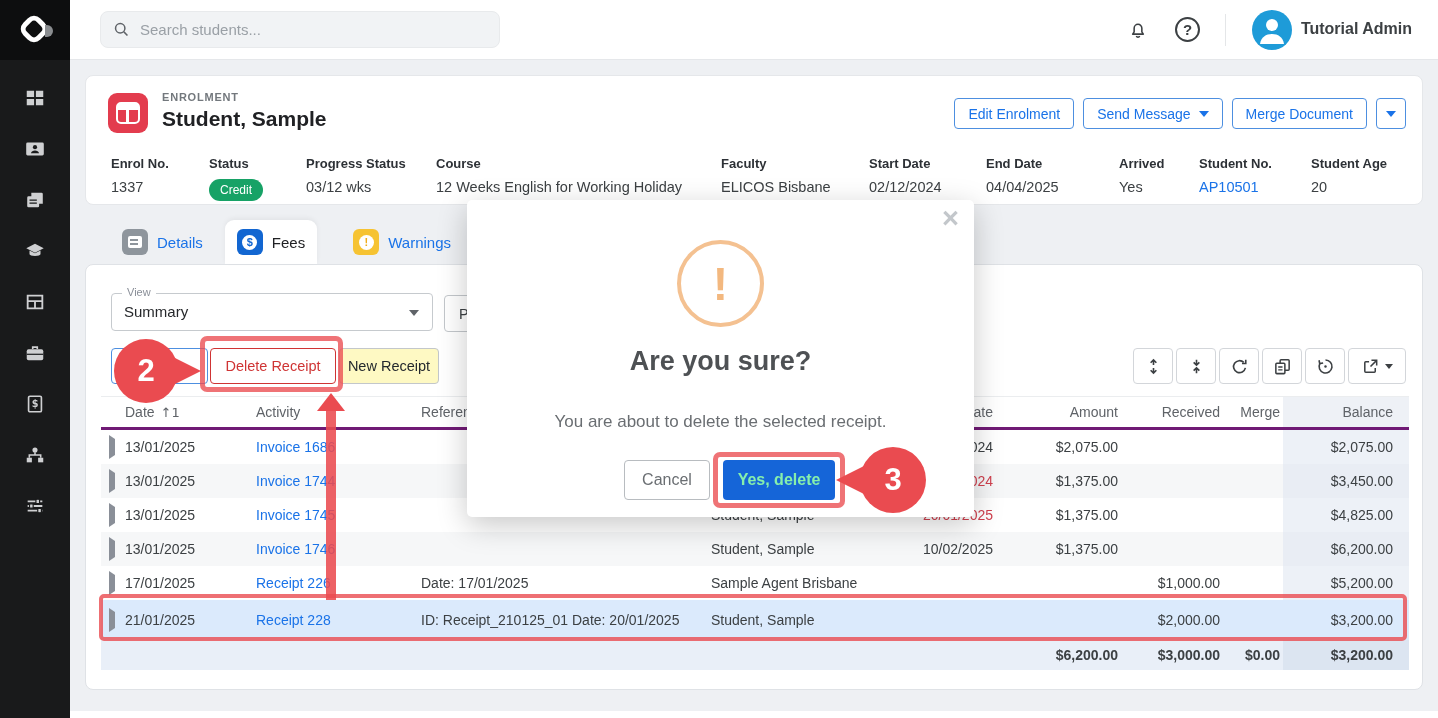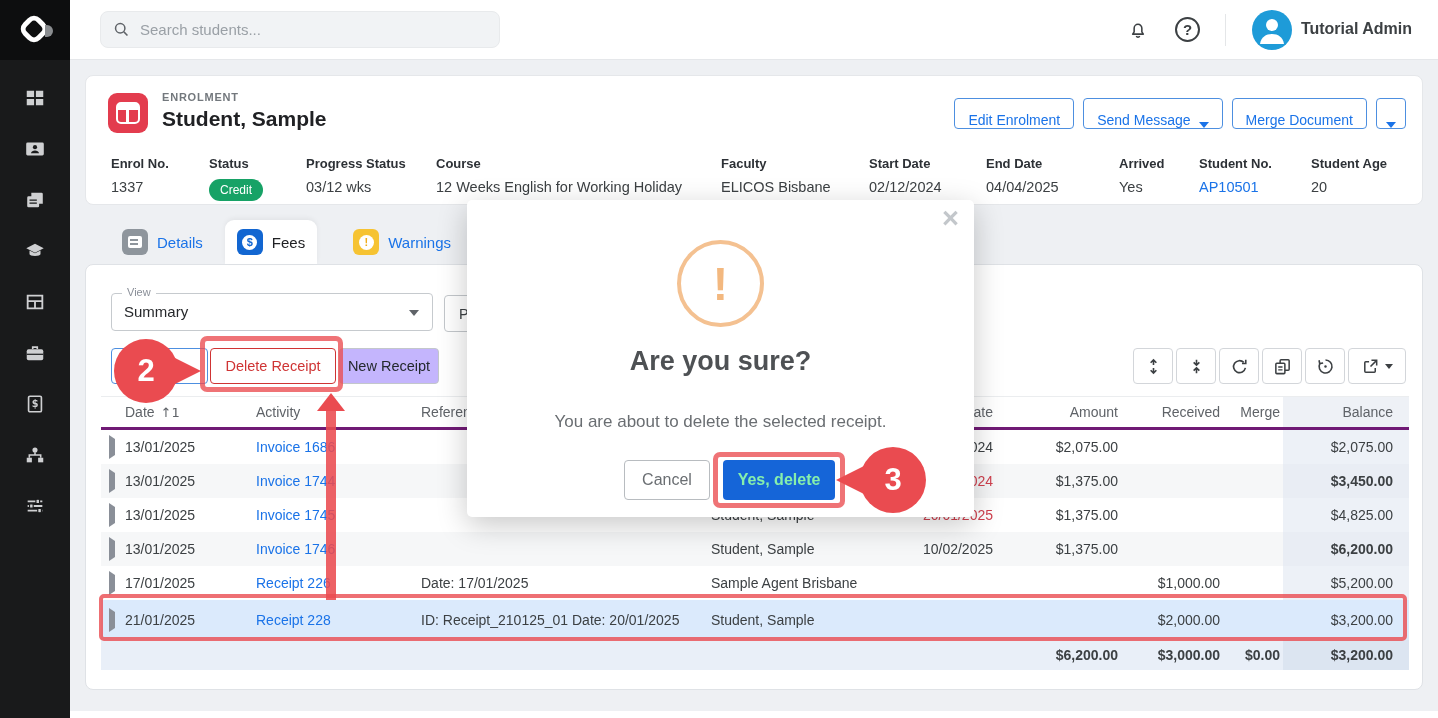--- a/index.html
+++ b/index.html
@@ -30,21 +30,21 @@
 
   
   .head-card { position:absolute; left:85px; top:75px; width:1338px; height:130px; background:#fff; border:1px solid #e5e7ea; border-radius:8px; z-index:2; }
   .enr-icon { position:absolute; left:22px; top:17px; width:40px; height:40px; background:#e33c4e; border-radius:9px; display:flex; align-items:center; justify-content:center; }
   .enr-glyph { position:relative; width:24px; height:22px; border:2.5px solid #fff; border-radius:5px; }
   .enr-glyph::before { content:""; position:absolute; left:0; right:0; top:0; height:6px; background:#fff; }
   .enr-glyph::after { content:""; position:absolute; left:8px; top:6px; bottom:0; width:2.5px; background:#fff; }
   .kicker { position:absolute; left:76px; top:15px; font-size:11px; letter-spacing:.8px; color:#73787d; font-weight:bold; }
   .page-title { position:absolute; left:76px; top:31px; font-size:21px; font-weight:bold; color:#202124; }
   .head-actions { position:absolute; right:16px; top:22px; display:flex; gap:9px; }
-  .blue-btn { height:31px; border:1px solid #4d8fe0; border-radius:4px; background:#fff; color:#1a73e8; font-size:14px; padding:0 13px; display:flex; align-items:flex-end; gap:8px; cursor:pointer; font-family:"Liberation Sans",sans-serif; }
+  .blue-btn { height:31px; border:1px solid #4d8fe0; border-radius:4px; background:#fff; color:#1a73e8; font-size:14px; padding:0 13px; display:flex; align-items:center; gap:8px; cursor:pointer; font-family:"Liberation Sans",sans-serif; }
   .caret-down { width:0; height:0; border-left:5px solid transparent; border-right:5px solid transparent; border-top:6px solid #1a73e8; }
   .blue-btn.mini { padding:0 9px; }
   .info-row { position:absolute; left:0; top:80px; width:100%; height:50px; }
   .info-field { position:absolute; top:0; }
   .info-label { font-size:13px; font-weight:bold; color:#2d3136; white-space:nowrap; }
   .info-value { margin-top:8px; font-size:14.5px; color:#3c4043; white-space:nowrap; }
   .badge { display:inline-block; background:#17a266; color:#fff; font-size:12px; padding:4px 11px; border-radius:13px; }
   .link { color:#1a73e8; }
 
   
@@ -71,39 +71,39 @@
   .card { position:absolute; left:85px; top:264px; width:1338px; height:426px; background:#fff; border:1px solid #dfe2e6; border-radius:8px; z-index:2; }
   .view-select { position:absolute; left:25px; top:28px; width:322px; height:38px; border:1px solid #c6cace; border-radius:4px; background:#fff; cursor:pointer; }
   .view-label { position:absolute; left:10px; top:-8px; background:#fff; padding:0 5px; font-size:11px; color:#8a8f98; }
   .view-value { position:absolute; left:12px; top:9px; font-size:15px; color:#26282b; }
   .view-caret { position:absolute; right:13px; top:16px; width:0; height:0; border-left:5px solid transparent; border-right:5px solid transparent; border-top:6px solid #5f6368; }
   .pin-btn { position:absolute; left:358px; top:30px; width:90px; height:37px; border:1px solid #c3c7cb; border-radius:4px; background:#fff; font-size:14.5px; color:#3c4043; text-align:left; padding-left:14px; cursor:pointer; font-family:"Liberation Sans",sans-serif; }
 
   .btn-row { position:absolute; left:25px; top:83px; height:36px; }
   .ghost-blue-btn { position:absolute; left:0; top:0; width:97px; height:36px; border:1px solid #4d8fe0; border-radius:4px; background:#fff; cursor:pointer; }
   .delete-btn { position:absolute; left:99px; top:0; width:126px; height:36px; border:1px solid #cf3434; border-radius:4px; background:#fff; color:#cf3434; font-size:14.5px; cursor:pointer; font-family:"Liberation Sans",sans-serif; }
-  .new-btn { position:absolute; left:228px; top:0; width:100px; height:36px; border:1px solid #c3c7cb; border-radius:4px; background:#c4b5fd; color:#24292e; font-size:14.5px; cursor:pointer; font-family:"Liberation Sans",sans-serif; }
+  .new-btn { position:absolute; left:228px; top:0; width:100px; height:36px; border:1px solid #c3c7cb; border-radius:4px; background:#fef9c3; color:#24292e; font-size:14.5px; cursor:pointer; font-family:"Liberation Sans",sans-serif; }
 
   .toolbar { position:absolute; left:1047px; top:83px; display:flex; gap:3px; }
   .tool-btn { width:40px; height:36px; border:1px solid #d3d6da; border-radius:4px; background:#fff; display:flex; align-items:center; justify-content:center; cursor:pointer; gap:5px; }
   .tool-btn.wide { width:58px; }
   .tool-btn svg { width:19px; height:19px; }
   .tool-caret { width:0; height:0; border-left:4px solid transparent; border-right:4px solid transparent; border-top:5px solid #3c4043; }
 
   
   .table { position:absolute; left:15px; top:131px; width:1308px; }
   .trow { display:grid; grid-template-columns:20px 120px 165px 290px 215px 85px 125px 102px 60px 126px; align-items:center; height:34px; font-size:14px; color:#3c4043; }
   .thead { height:34px; color:#5f6368; border-top:1px solid #ebedef; border-bottom:3px solid #701a75; font-size:14px; }
   .c-l { padding-left:15px; white-space:nowrap; overflow:hidden; }
   .c-date { padding-left:4px; white-space:nowrap; }
   .c-r { text-align:right; padding-right:3px; white-space:nowrap; }
   .c-bal { text-align:right; padding-right:16px; white-space:nowrap; height:100%; display:flex; align-items:center; justify-content:flex-end; background:#edf1f7; }
   .thead .c-bal { background:#eef1f6; }
   .alt { background:#f6f7f8; }
-  .alt .c-bal { background:#e9edf4;font-weight:bold; }
+  .alt .c-bal { background:#e9edf4; }
   .hl { background:#dbeafc; height:40px; }
   .hl .c-bal { background:transparent; }
   .totals { height:30px; background:#e9eff8; font-weight:bold; color:#3c4043; }
   .totals .c-bal { background:#dce5f1; font-weight:bold; }
   .expander { width:0; height:0; border-left:6px solid #8a8f98; border-top:4.5px solid transparent; border-bottom:4.5px solid transparent; margin-left:8px; cursor:pointer; }
   .act-link { color:#1a73e8; cursor:pointer; }
   .red-date { color:#d0404e; }
   .sort-glyph { font-family:"DejaVu Sans",sans-serif; font-size:13px; color:#5f6368; margin-left:6px; }
 
   

